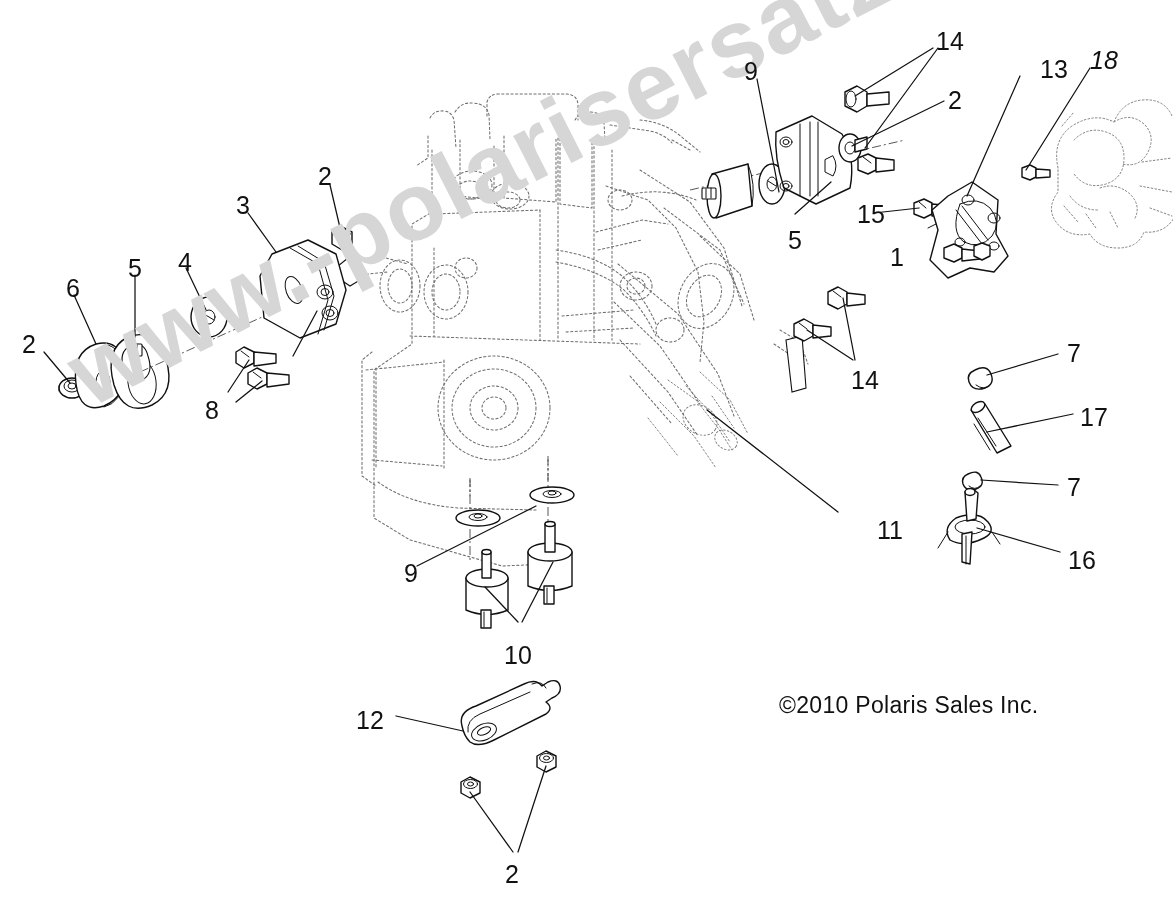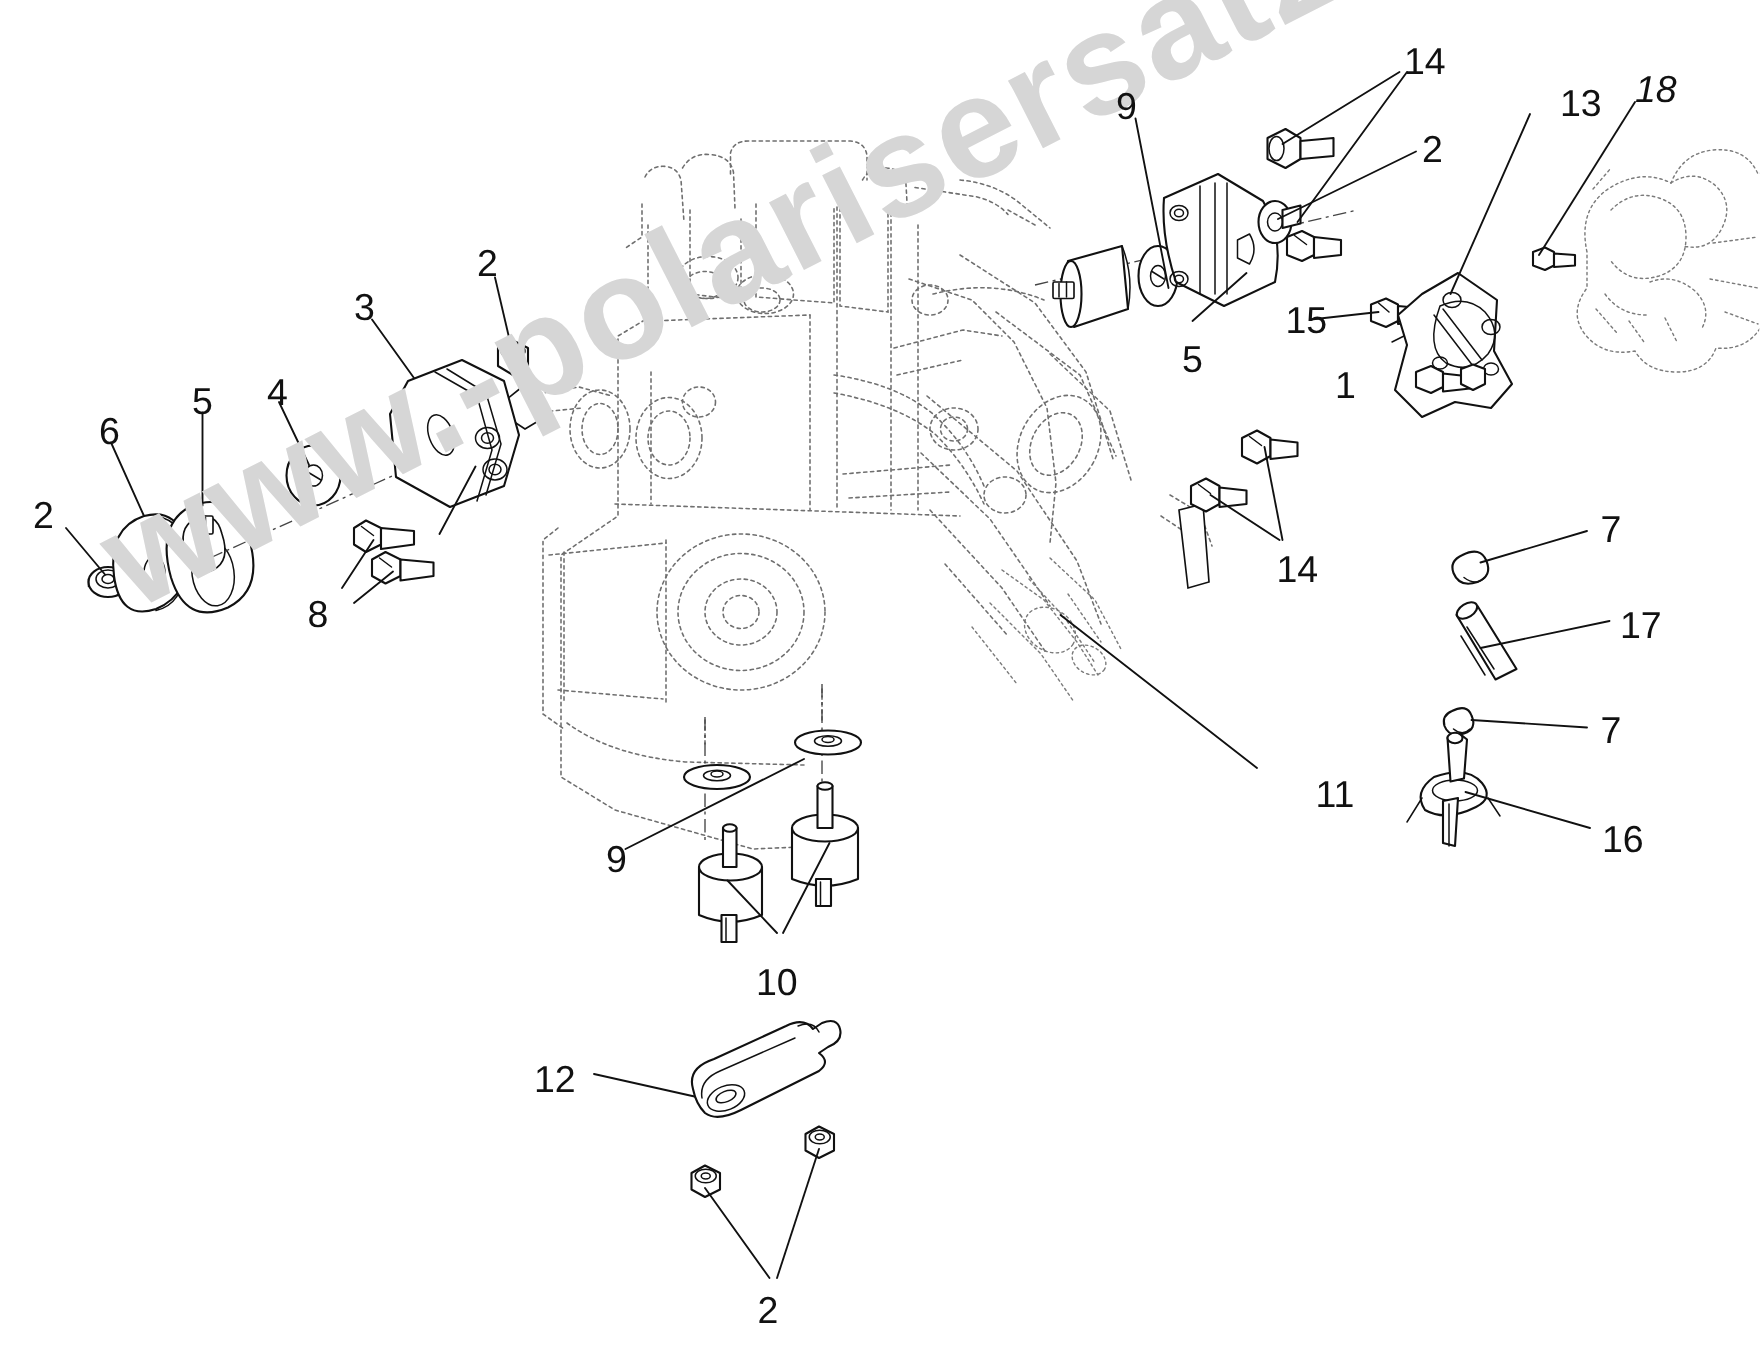--- a/index.html
+++ b/index.html
@@ -399,14 +399,15 @@
       <div class="callout" style="left: 1080px; top: 405px;">17</div>
       <div class="callout" style="left: 1067px; top: 475px;">7</div>
       <div class="callout" style="left: 1068px; top: 548px;">16</div>
       <div class="callout" style="left: 840px; top: 518px; margin-left: 37px;">11</div>
       <div class="callout" style="left: 404px; top: 561px;">9</div>
       <div class="callout" style="left: 504px; top: 643px;">10</div>
       <div class="callout" style="left: 356px; top: 708px;">12</div>
       <div class="callout" style="left: 505px; top: 862px;">2</div>
     </div>
 
+  <div id="copyright" style="left: 779px; top: 692px;">©2010  Polaris Sales Inc.</div>
 
 </div>
 
 </body></html>

